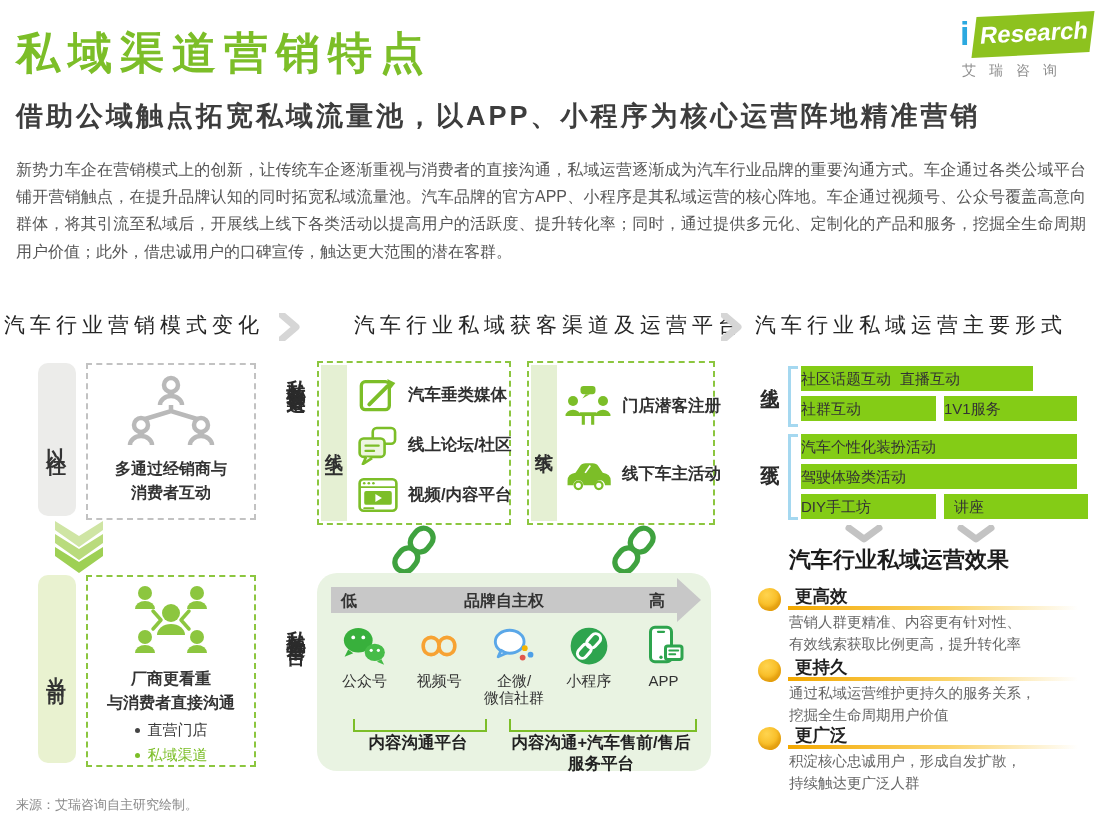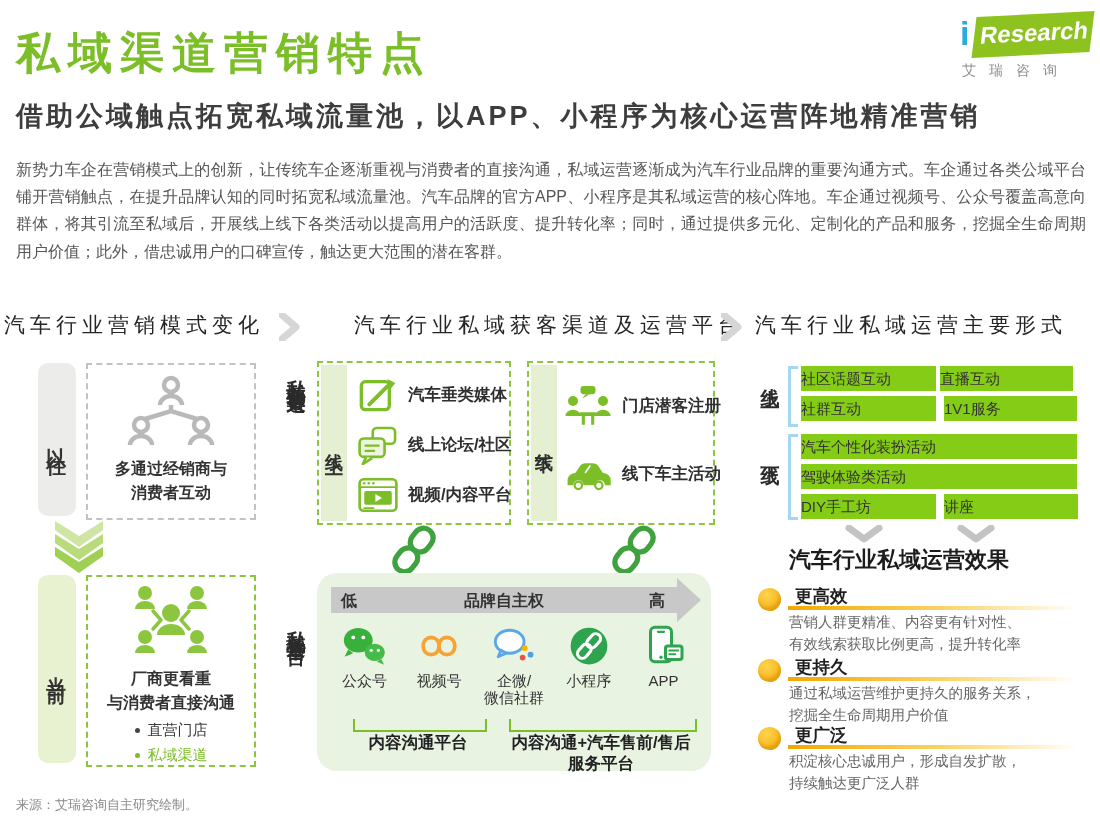--- a/index.html
+++ b/index.html
@@ -316,30 +316,30 @@
     <div class="gbracket" style="left:192px;width:184px;"></div>
     <div class="glabel preline" style="left:168px;width:232px;">内容沟通+汽车售前/售后
 服务平台</div>
   </div>
 
   <div class="abs vtext plat-label">私域运营平台</div>
 
   <div class="abs vtext side-lab" style="left:757px;top:372px;">线上</div>
   <div class="abs bbracket" style="left:788px;top:366px;height:55px;"></div>
   <div class="abs tag" style="left:801px;top:366px;width:135px;">社区话题互动</div>
-  <div class="abs tag" style="left:940px;top:366px;width:133px;">直播互动</div>
+  <div class="abs tag" style="left:900px;top:366px;width:133px;">直播互动</div>
   <div class="abs tag" style="left:801px;top:396px;width:135px;">社群互动</div>
   <div class="abs tag" style="left:944px;top:396px;width:133px;">1V1服务</div>
 
   <div class="abs vtext side-lab" style="left:757px;top:450px;">线下</div>
   <div class="abs bbracket" style="left:788px;top:434px;height:80px;"></div>
   <div class="abs tag" style="left:801px;top:434px;width:276px;">汽车个性化装扮活动</div>
   <div class="abs tag" style="left:801px;top:464px;width:276px;">驾驶体验类活动</div>
   <div class="abs tag" style="left:801px;top:494px;width:135px;">DIY手工坊</div>
-  <div class="abs tag" style="left:944px;top:494px;width:134px;">讲座</div>
+  <div class="abs tag" style="left:944px;top:494px;width:134px;padding-left:10px;">讲座</div>
 
   <div class="abs" style="left:845px;top:525px;">
     <svg width="38" height="20" viewBox="0 0 38 20">
         <path d="M4,3 L19,14 L34,3" fill="none" stroke="#C3C3C3" stroke-width="7" stroke-linecap="round" stroke-linejoin="round"></path>
       </svg>
   </div>
   <div class="abs" style="left:957px;top:525px;">
     <svg width="38" height="20" viewBox="0 0 38 20">
         <path d="M4,3 L19,14 L34,3" fill="none" stroke="#C3C3C3" stroke-width="7" stroke-linecap="round" stroke-linejoin="round"></path>
       </svg>

